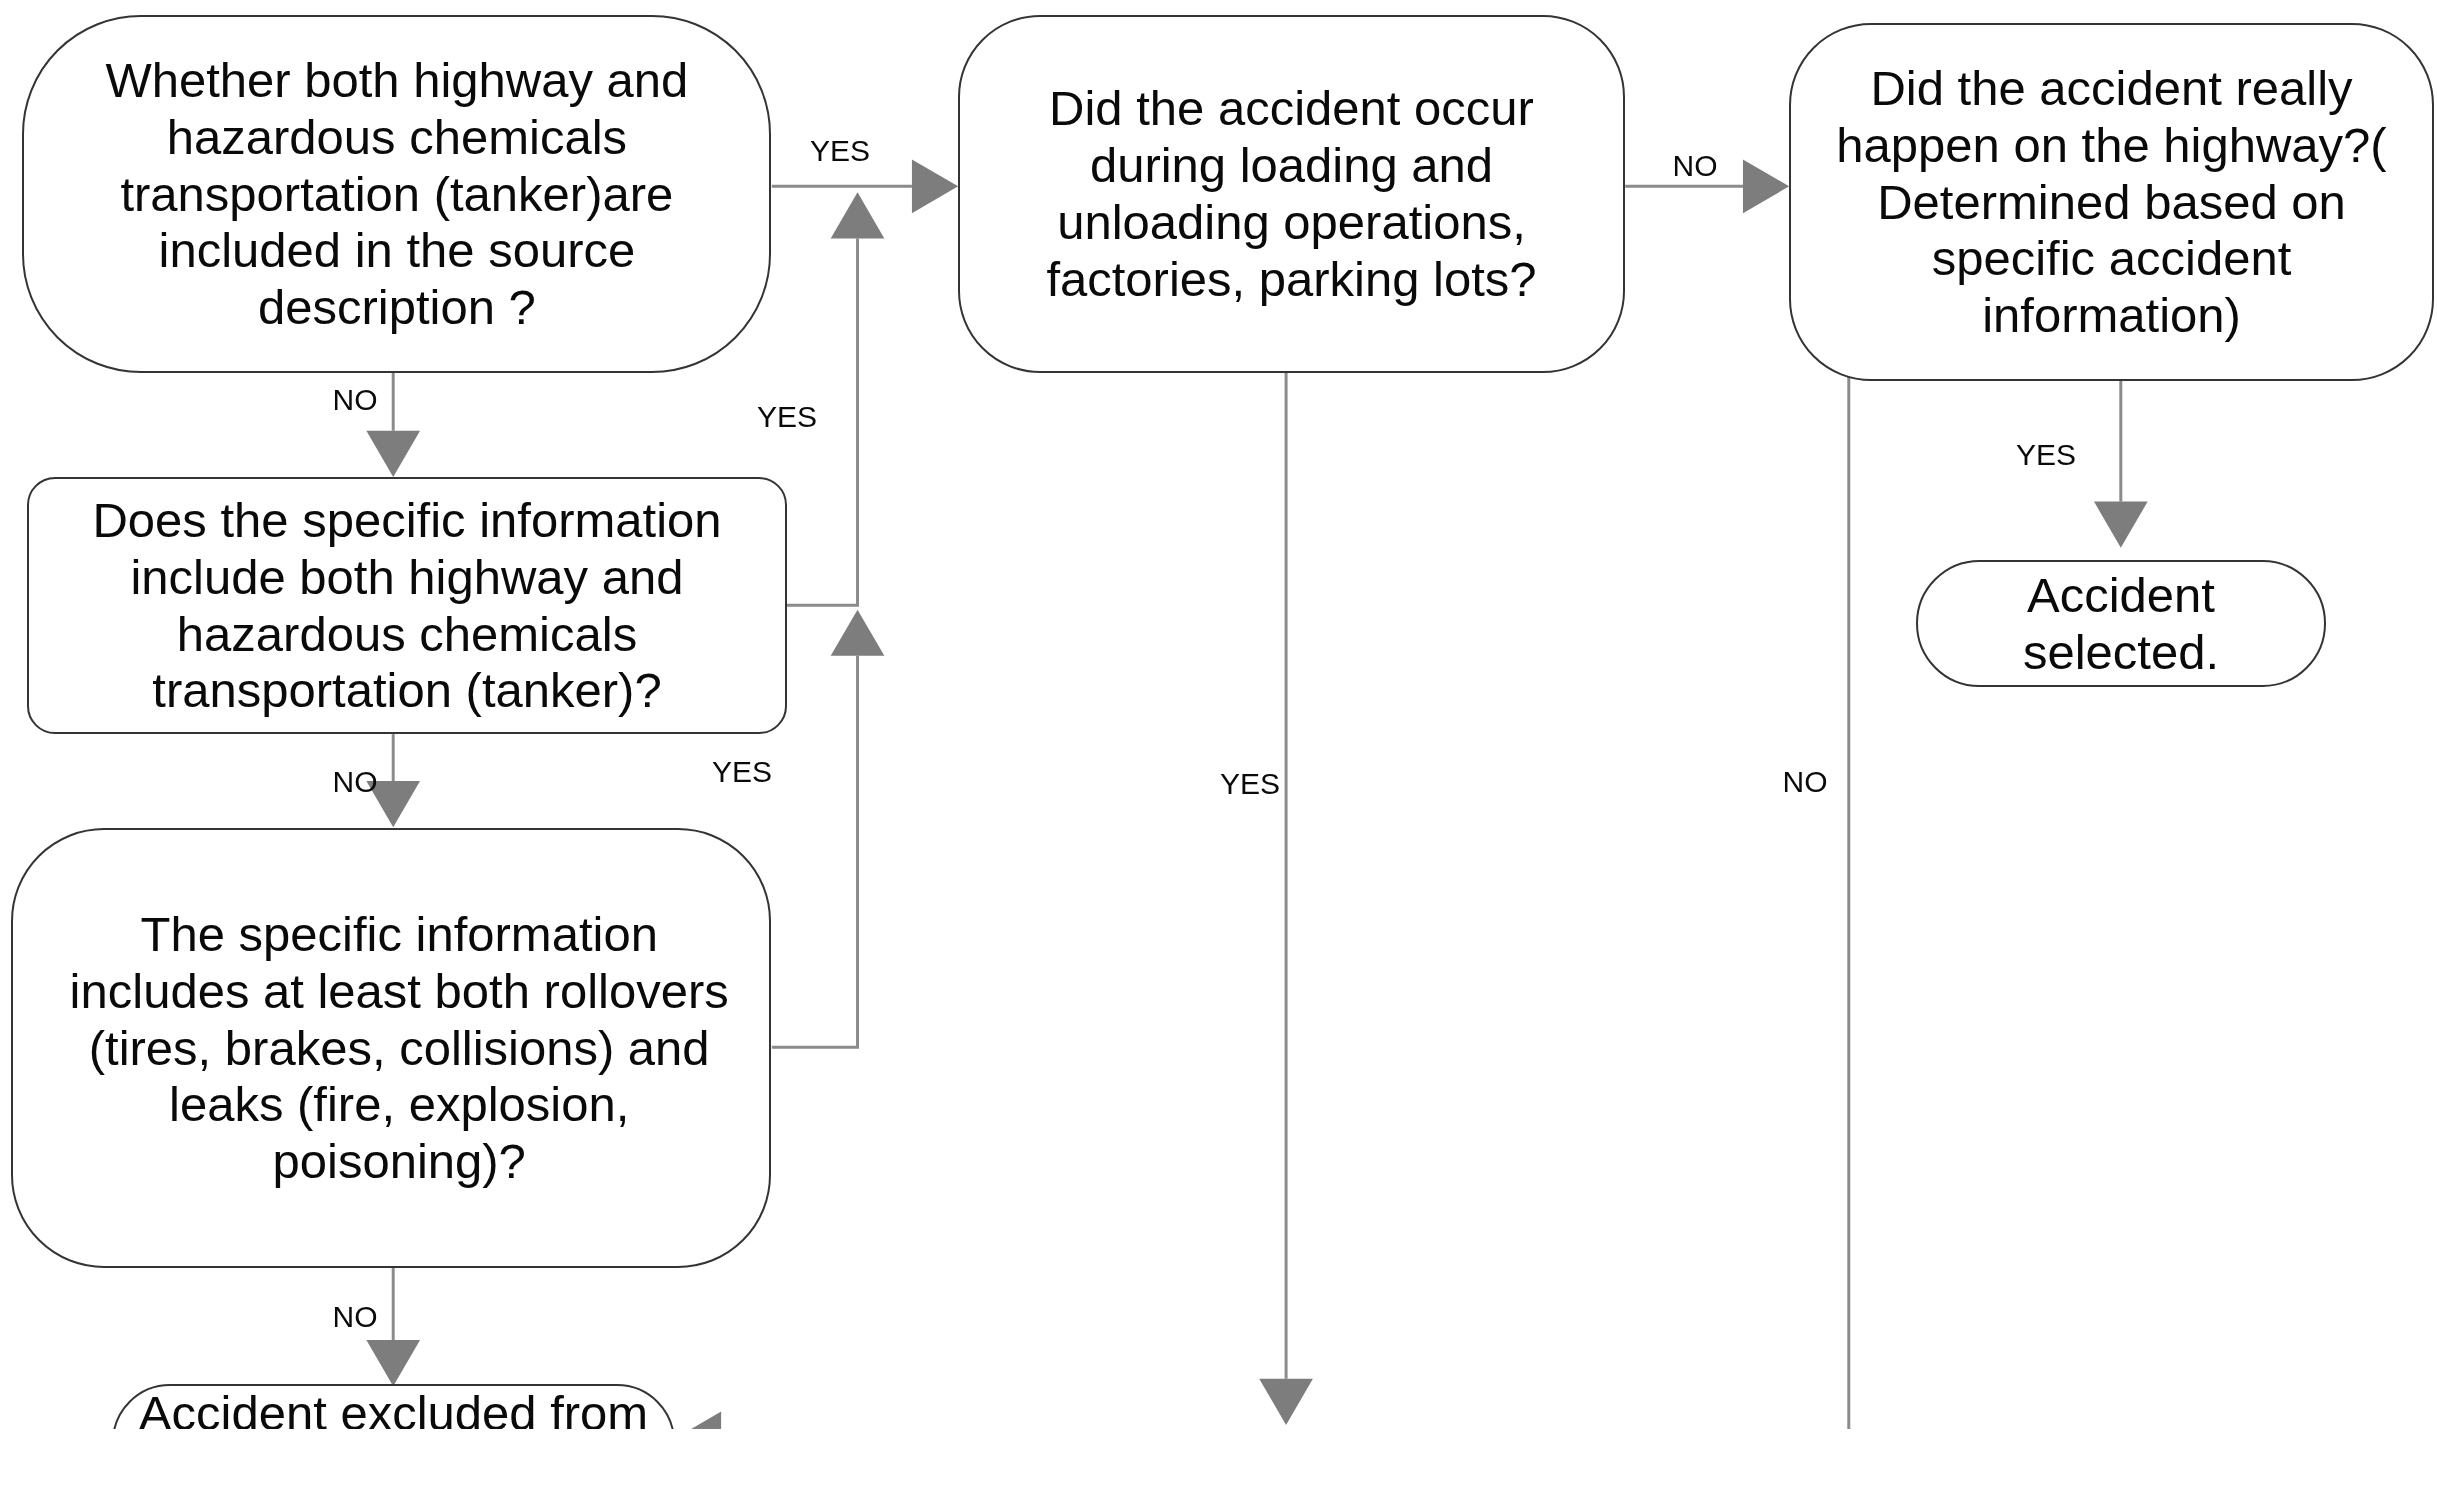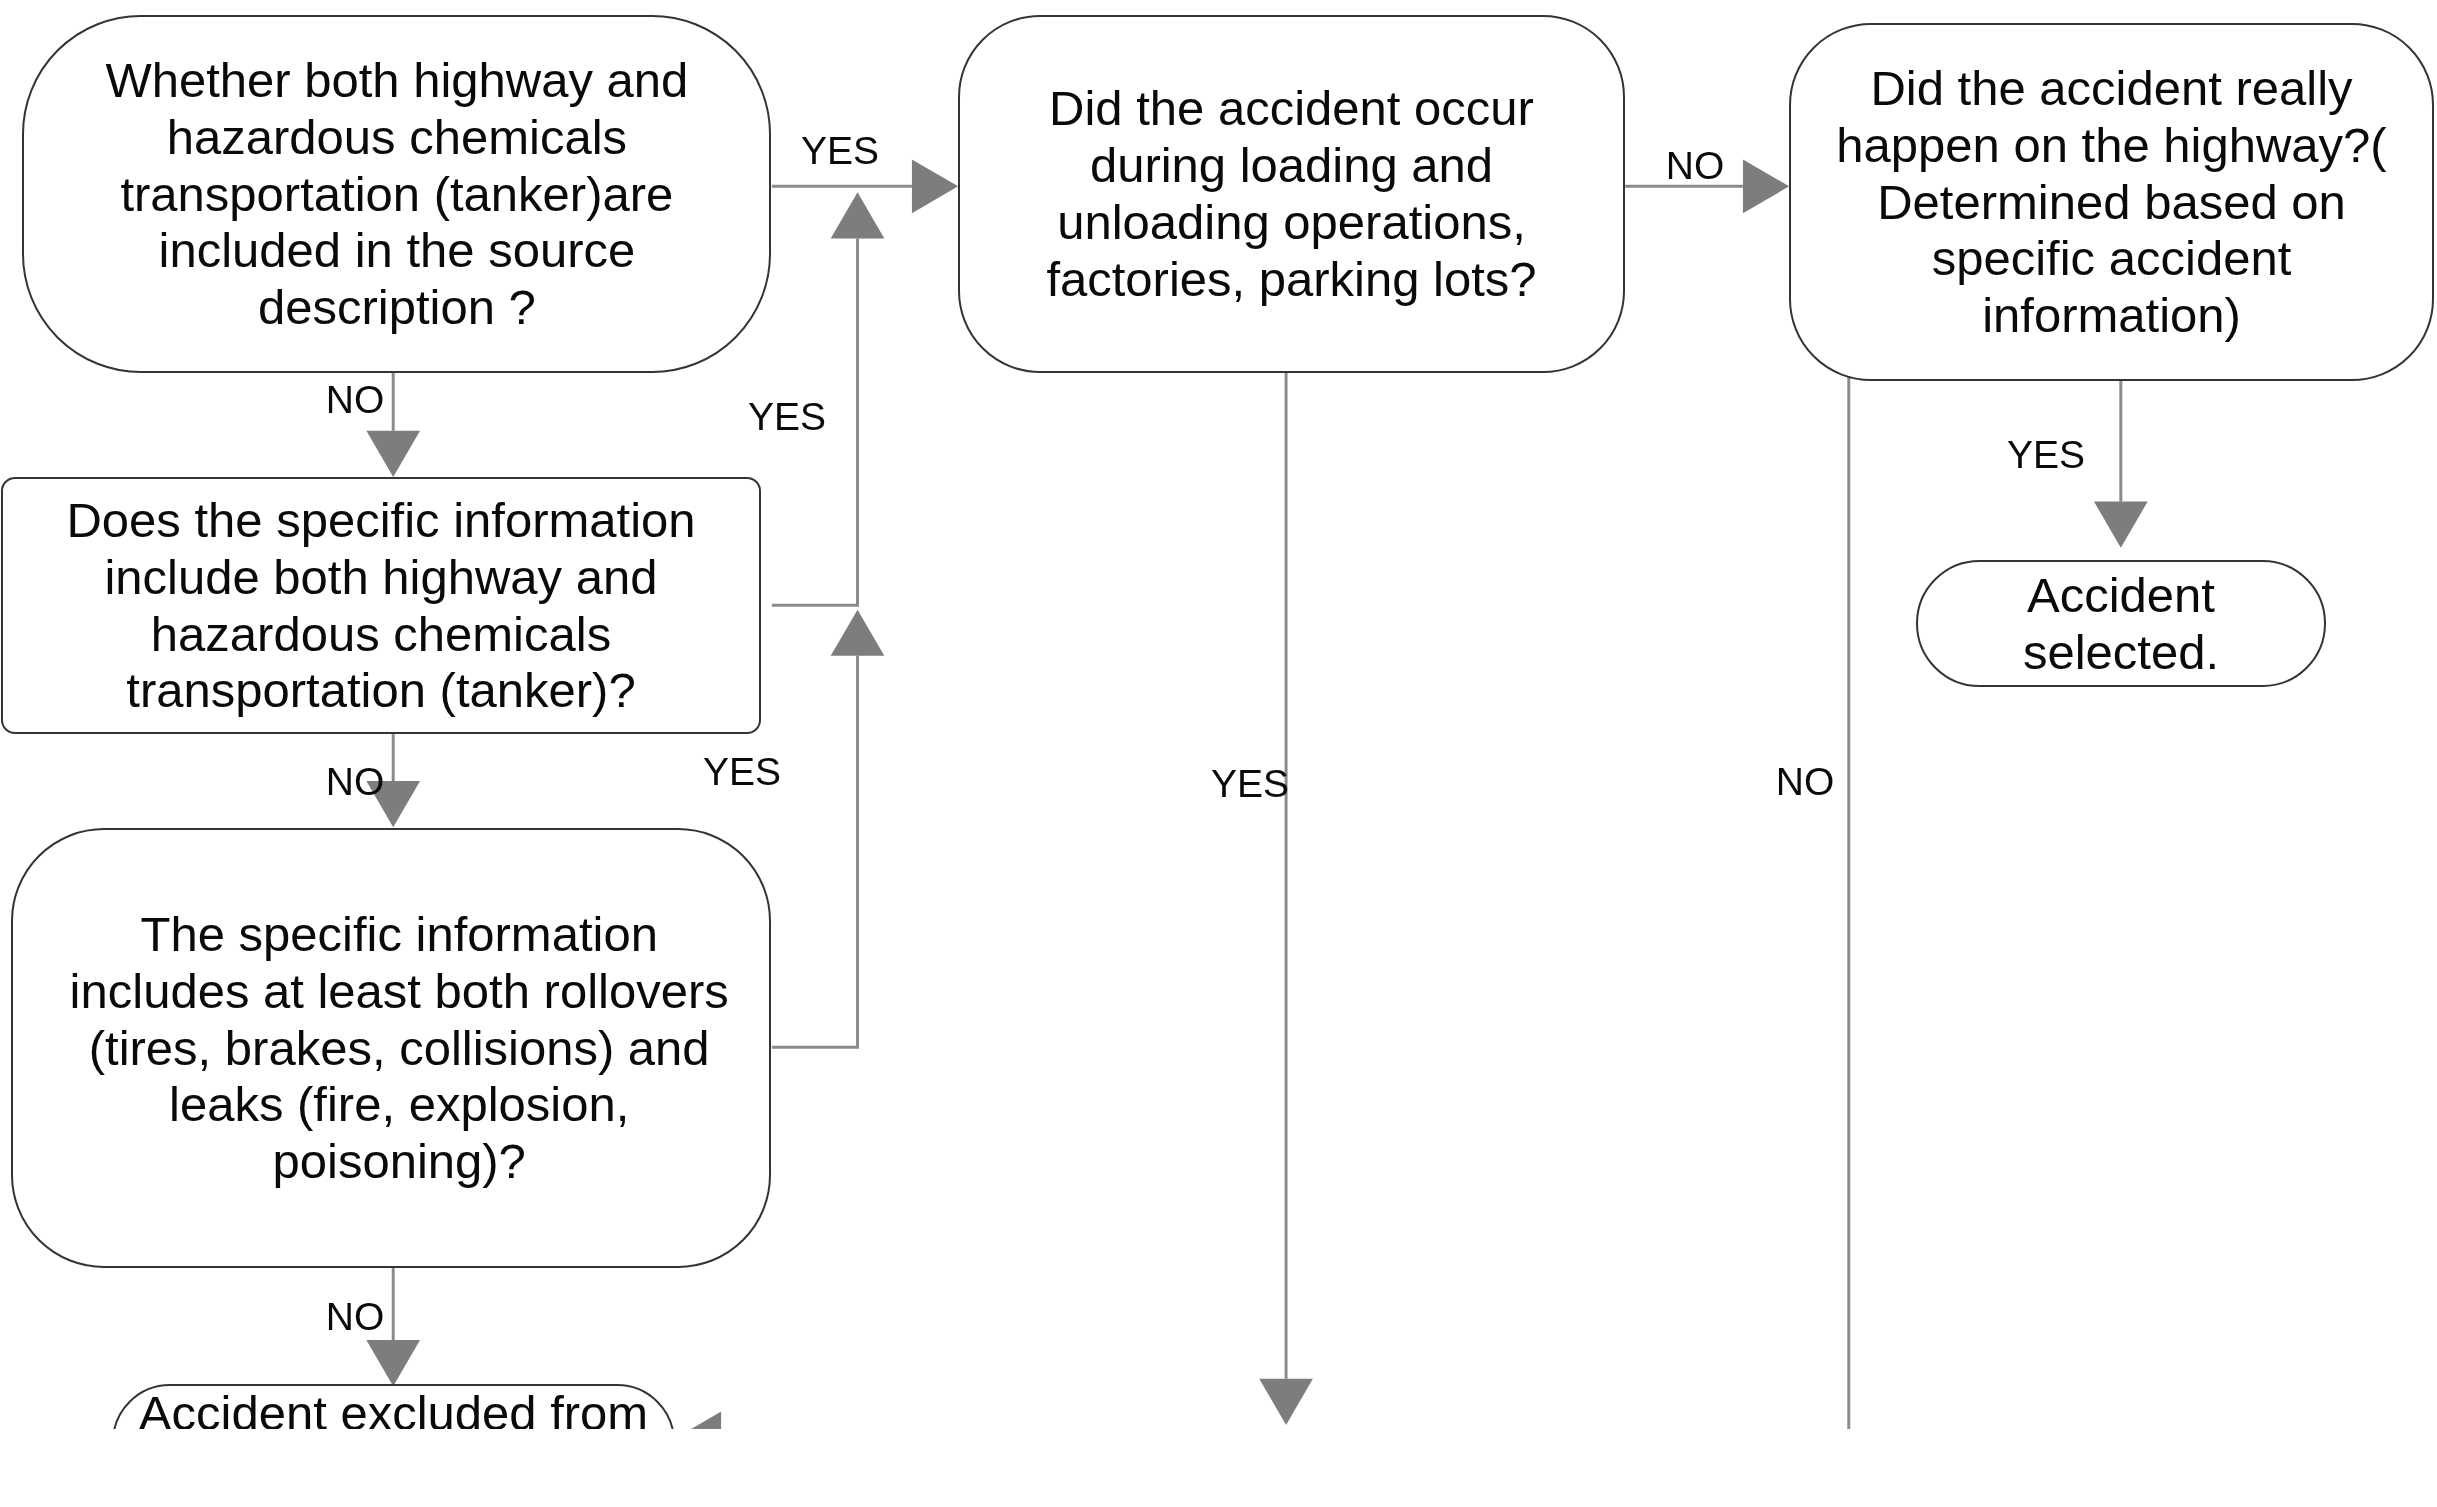--- a/index.html
+++ b/index.html
@@ -28,28 +28,28 @@
     display:flex;align-items:center;justify-content:center;
     text-align:center;
     color:var(--text);
     font-size:49px;line-height:1.16;
     white-space:pre-line;
     z-index:2;
   }
   .edge-label{
     position:absolute;
     transform:translate(-50%,-50%);
-    font-size:39px;
+    font-size:30px;
     color:var(--text);
     z-index:3;
     white-space:nowrap;
   }
   
   #n-source      {left:22.4px;  top:15px;   width:749px;height:358px;border-radius:119px;}
-  #n-specific    {left:1px;  top:477px;  width:760px;height:257px;border-radius:14px;}
+  #n-specific    {left:27px;  top:477px;  width:760px;height:257px;border-radius:28px;}
   #n-rollovers   {left:11.2px;  top:828px; width:760px;height:440px;border-radius:93px;padding-left:16px;}
   #n-excluded    {left:112px; top:1384px; width:563px; height:116px;border-radius:60px;}
   #n-loading     {left:958px;top:15px;   width:667px; height:358px;border-radius:82px;}
   #n-highway     {left:1789px;top:15px;   width:645px; height:358px;border-radius:82px;margin-top:8px;}
   #n-selected    {left:1916px;top:560px;  width:410px; height:127px;border-radius:64px;}
   
   #l-yes-source-loading {left:840px;top:151px;}
   #l-no-loading-highway {left:1695px;top:166px;}
   #l-no-source-specific {left:355px; top:400px;}
   #l-yes-specific-merge {left:787px;top:417px;}

